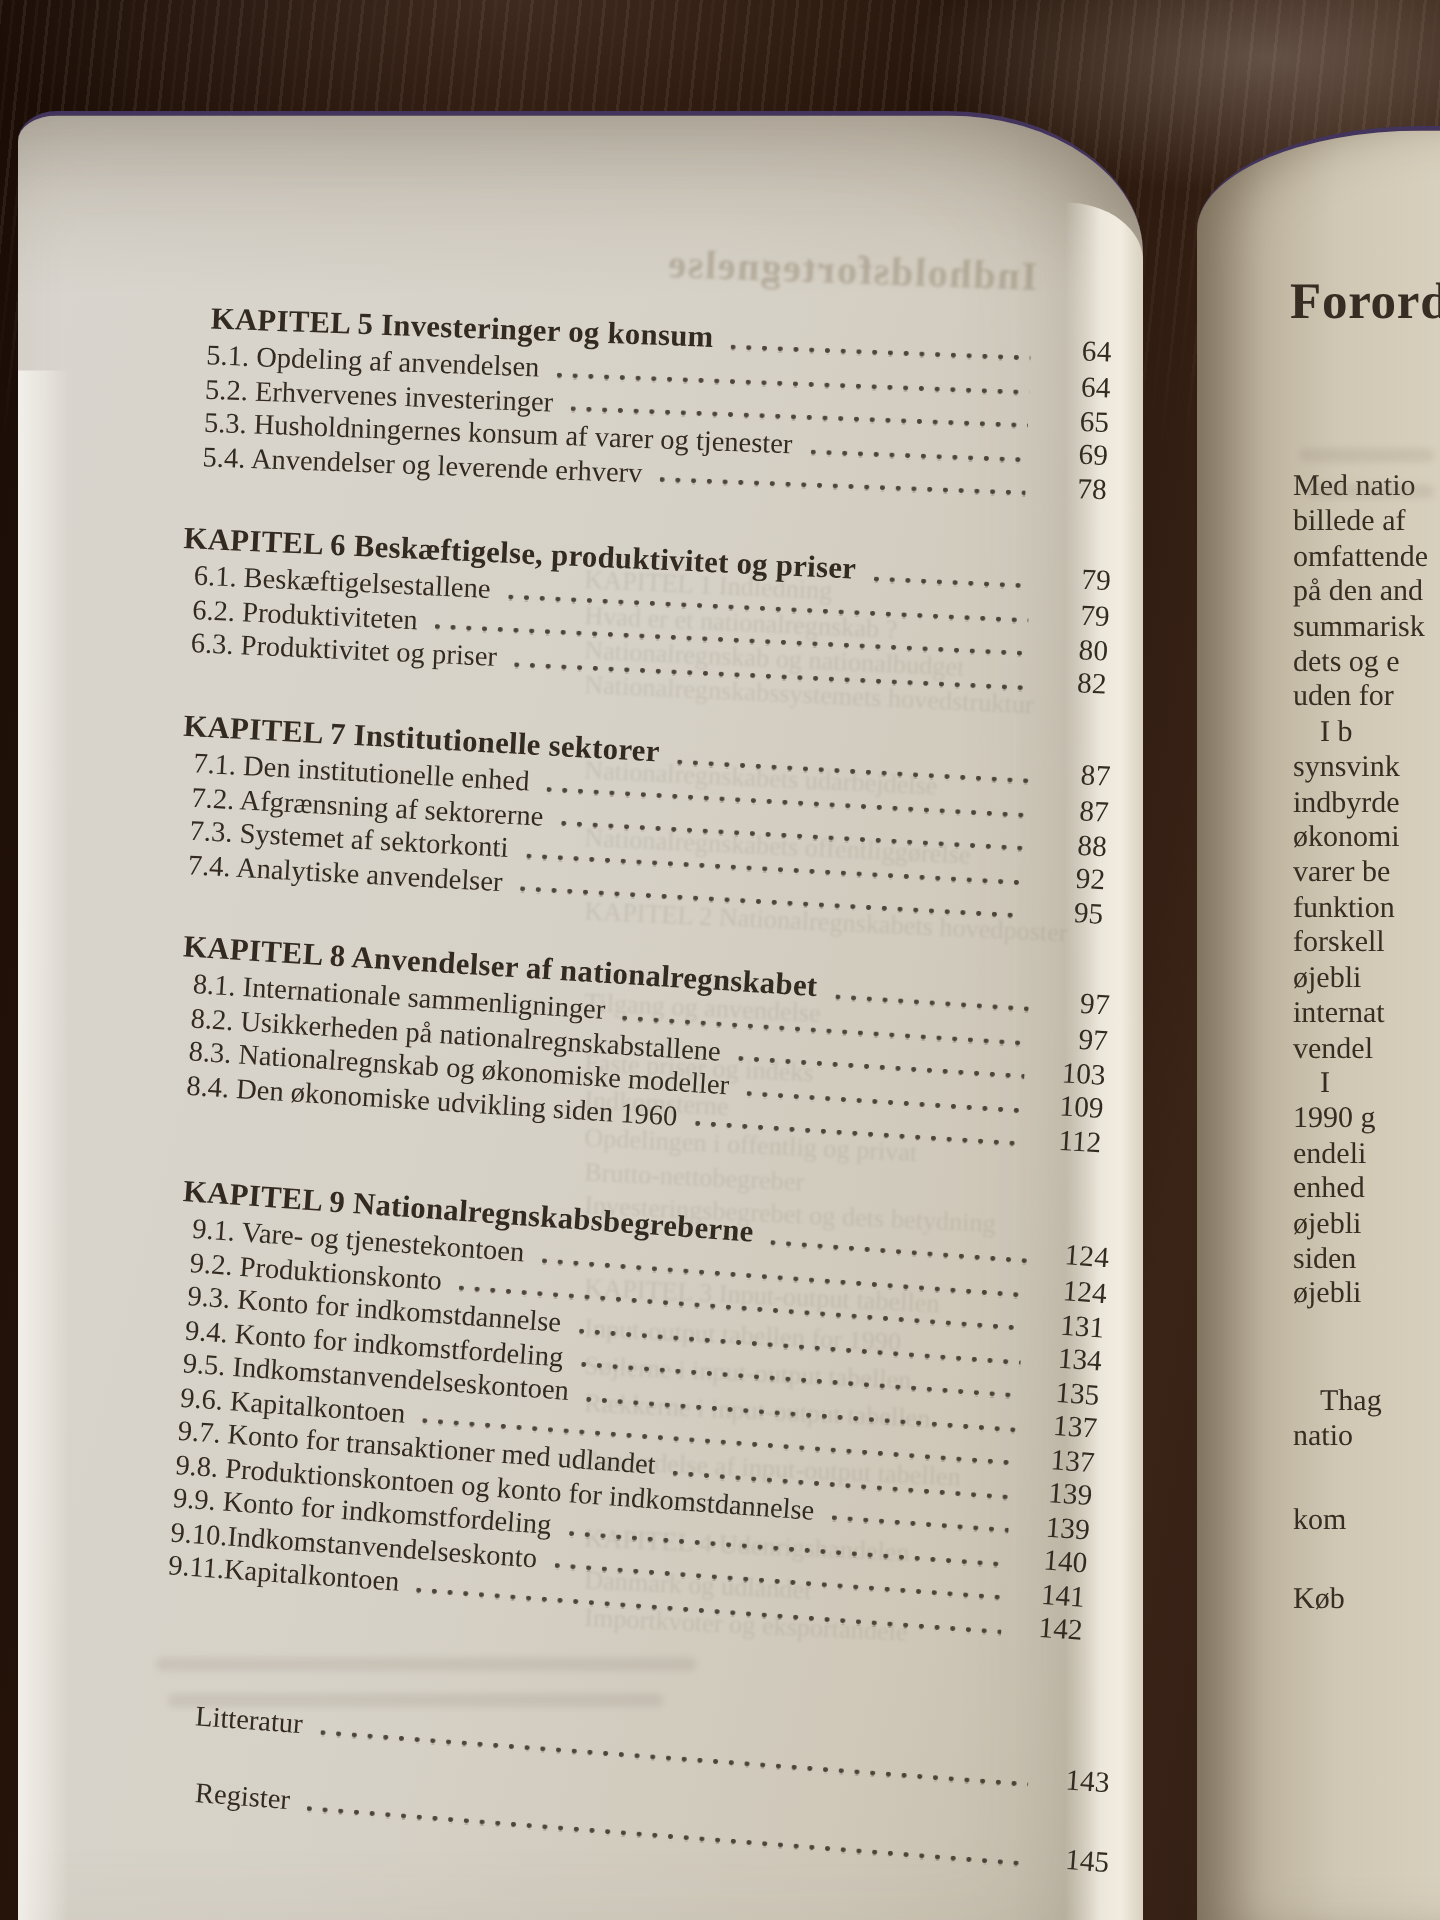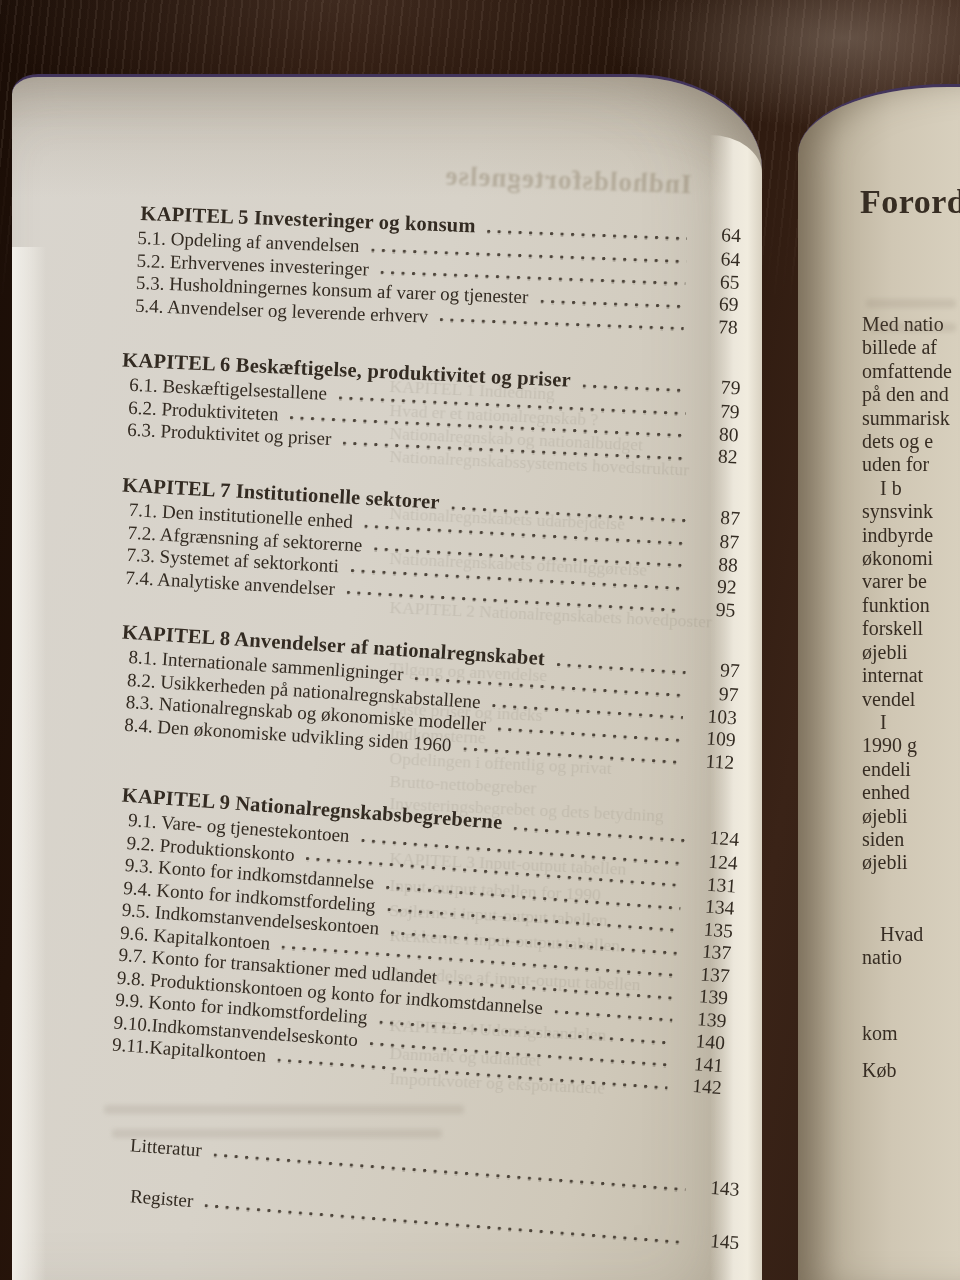--- a/index.html
+++ b/index.html
@@ -315,19 +315,19 @@
         <div class="fline">øjebli</div>
         <div class="fline">internat</div>
         <div class="fline">vendel</div>
         <div class="fline indent">I</div>
         <div class="fline">1990 g</div>
         <div class="fline">endeli</div>
         <div class="fline">enhed</div>
         <div class="fline">øjebli</div>
         <div class="fline">siden</div>
         <div class="fline">øjebli</div>
-        <div class="fline indent" style="margin-top: 48px;">Hvad</div>
+        <div class="fline indent" style="margin-top: 48px;">Thag</div>
         <div class="fline">natio</div>
-        <div class="fline" style="margin-top: 52px;">kom</div>
-        <div class="fline" style="margin-top: 14px;">Køb</div>
+        <div class="fline" style="margin-top: 32px;">kom</div>
+        <div class="fline" style="margin-top: 30px;">Køb</div>
       </div>
   </div>
 </div>
 
 </body></html>

